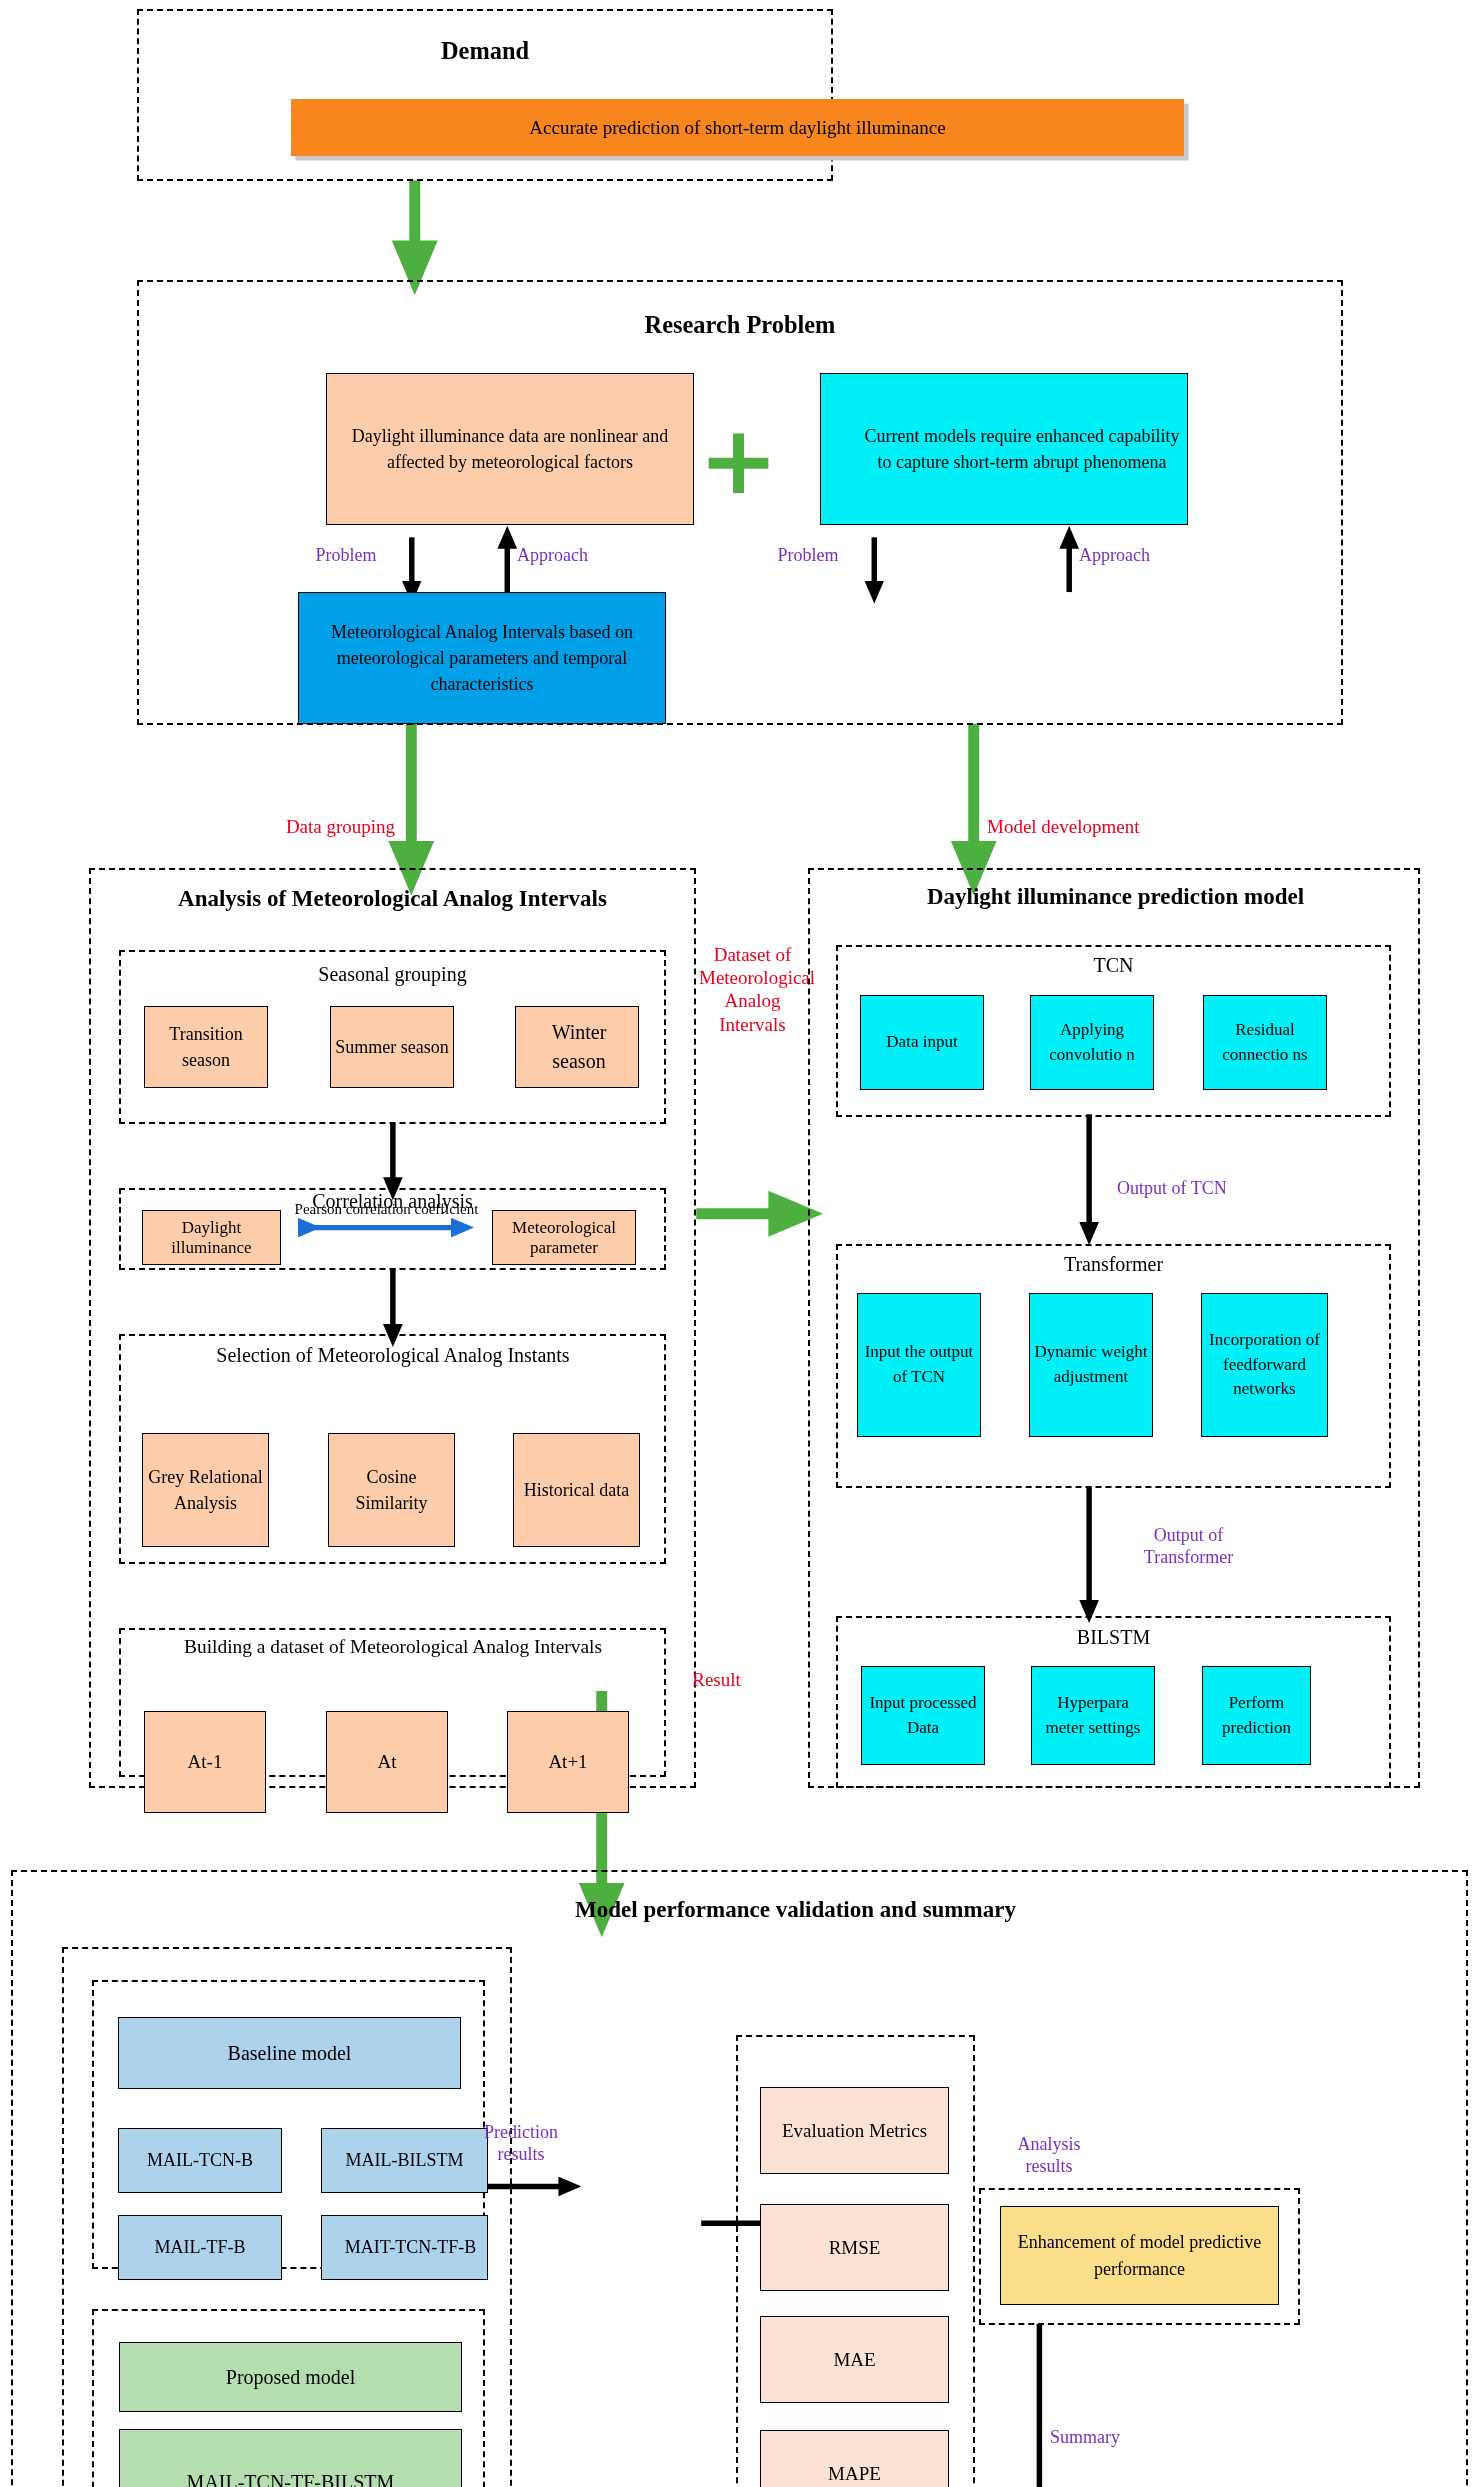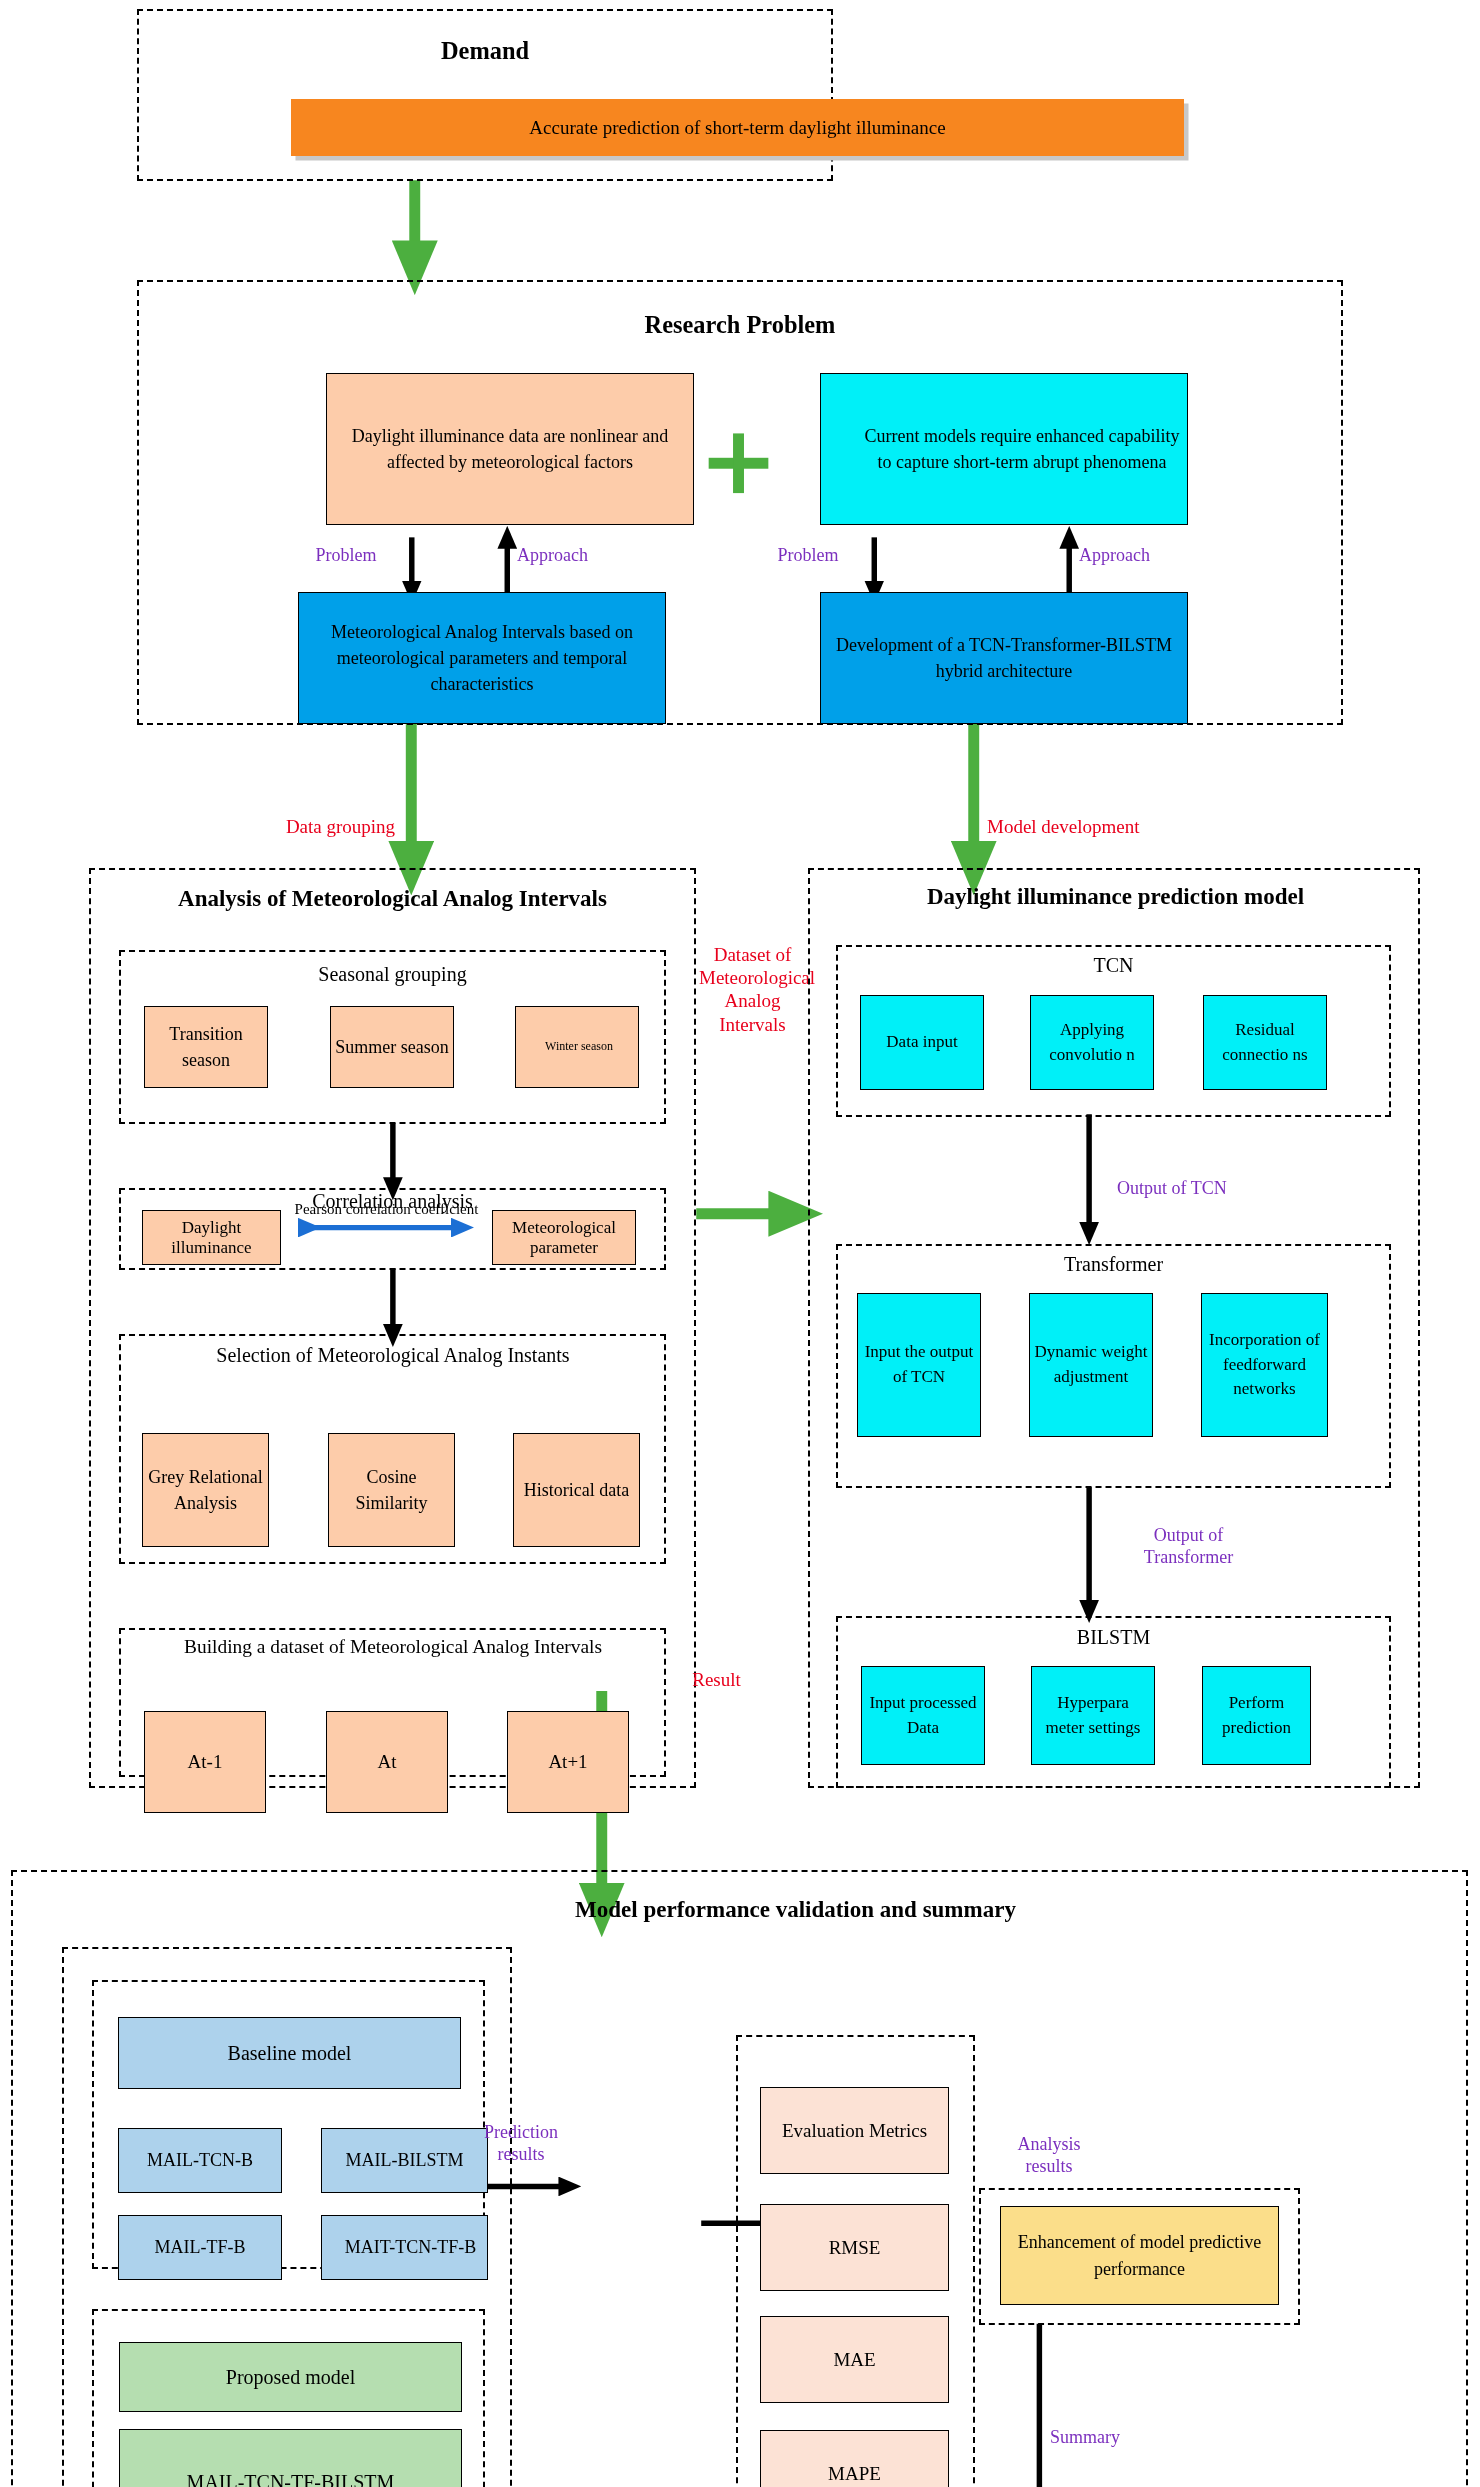--- a/index.html
+++ b/index.html
@@ -123,38 +123,37 @@
   <div class="lbl title-bold" style="left:137px;top:37px;width:696px;font-size:24.4px;">Demand</div>
   <div class="box orange shadow" style="left:291px;top:99px;width:893px;height:57px;font-size:19px;">Accurate prediction of short-term daylight illuminance</div>
 
   <div class="dash" style="left:137px;top:280px;width:1206px;height:445px;"></div>
   <div class="lbl title-bold" style="left:137px;top:311px;width:1206px;font-size:24.4px;">Research Problem</div>
 
   <div class="box peach" style="left:290px;top:373px;width:368px;height:152px;font-size:18px;margin-left:36px;">Daylight illuminance data are nonlinear and affected by meteorological factors</div>
   <div class="box cyan" style="left:820px;top:373px;width:368px;height:152px;font-size:18px;padding-left:40px;">Current models require enhanced capability to capture short-term abrupt phenomena</div>
 
   <div class="box blue" style="left:290px;top:592px;width:368px;height:132px;font-size:18px;margin-left:8px;">Meteorological Analog Intervals based on meteorological parameters and temporal characteristics</div>
-  <div class="box blue" style="left:820px;top:592px;width:368px;height:132px;font-size:18px;">Development of a TCN-Transformer-BILSTM hybrid architecture</div>
 
   <div class="lbl purple" style="left:289px;top:545px;width:114px;font-size:18px;">Problem</div>
   <div class="lbl purple" style="left:517px;top:545px;width:124px;font-size:18px;text-align:left;">Approach</div>
   <div class="lbl purple" style="left:751px;top:545px;width:114px;font-size:18px;">Problem</div>
   <div class="lbl purple" style="left:1079px;top:545px;width:124px;font-size:18px;text-align:left;">Approach</div>
 
   <div class="lbl red" style="left:276px;top:816px;width:129px;font-size:19px;">Data grouping</div>
   <div class="lbl red" style="left:987px;top:816px;width:209px;font-size:19px;text-align:left;">Model development</div>
 
   <div class="dash" style="left:89px;top:868px;width:607px;height:920px;"></div>
   <div class="lbl title-bold" style="left:99px;top:884px;width:587px;font-size:23px;line-height:1.3;">Analysis of Meteorological Analog Intervals</div>
 
   <div class="dash-thin" style="left:119px;top:950px;width:547px;height:174px;"></div>
   <div class="lbl" style="left:119px;top:963px;width:547px;font-size:20px;">Seasonal grouping</div>
   <div class="box peach" style="left:144px;top:1006px;width:124px;height:82px;font-size:18px;">Transition season</div>
   <div class="box peach" style="left:330px;top:1006px;width:124px;height:82px;font-size:18px;">Summer season</div>
-  <div class="box peach" style="left:515px;top:1006px;width:124px;height:82px;font-size:12px;padding-left:8px;">Winter season</div>
+  <div class="box peach" style="left:515px;top:1006px;width:124px;height:82px;font-size:20px;padding-left:8px;">Winter season</div>
 
   <div class="dash-thin" style="left:119px;top:1188px;width:547px;height:82px;"></div>
   <div class="lbl" style="left:119px;top:1190px;width:547px;font-size:20px;">Correlation analysis</div>
   <div class="box peach" style="left:142px;top:1210px;width:139px;height:55px;font-size:17px;line-height:1.15;">Daylight illuminance</div>
   <div class="lbl" style="left:292px;top:1201px;width:189px;font-size:15px;line-height:1.12;">Pearson correlation coefficient</div>
   <div class="box peach" style="left:492px;top:1210px;width:144px;height:55px;font-size:17px;line-height:1.15;">Meteorological parameter</div>
 
   <div class="dash-thin" style="left:119px;top:1334px;width:547px;height:230px;"></div>
   <div class="lbl" style="left:127px;top:1343px;width:532px;font-size:20px;line-height:1.25;">Selection of Meteorological Analog Instants</div>
   <div class="box peach" style="left:142px;top:1433px;width:127px;height:114px;font-size:18px;">Grey Relational Analysis</div>

